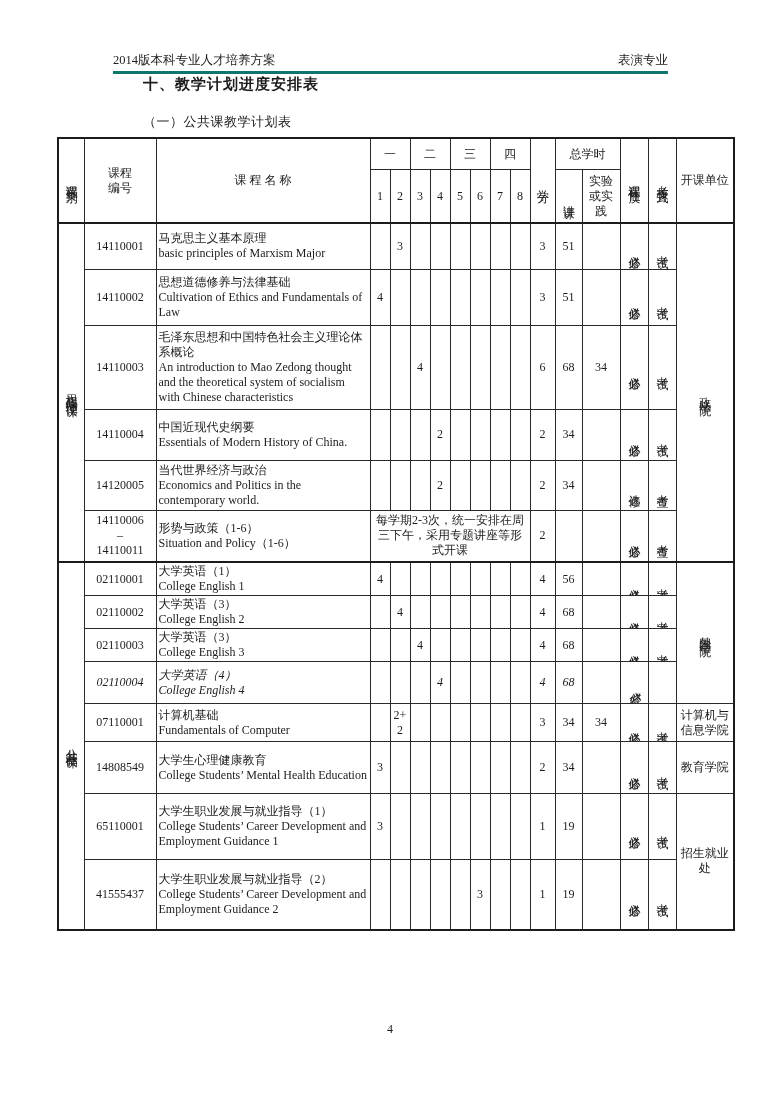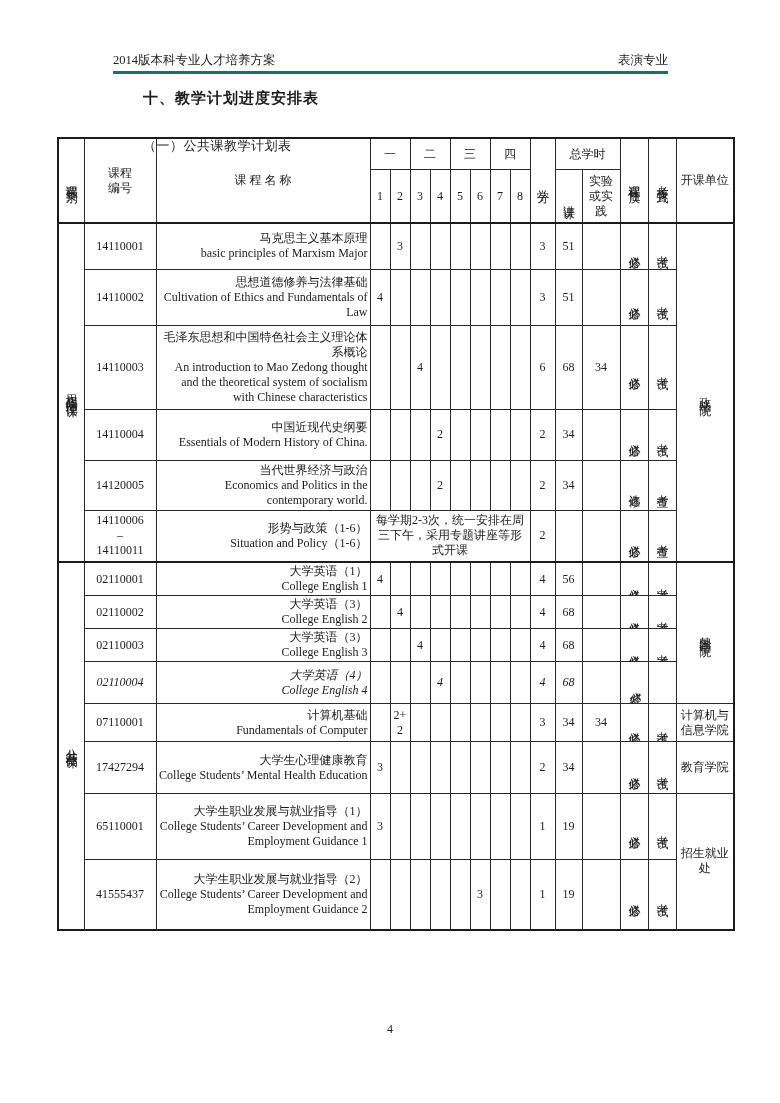--- a/index.html
+++ b/index.html
@@ -12,26 +12,26 @@
     overflow:hidden;
   }
   .page-header {
     position:absolute; top:52px; left:113px; width:555px;
     display:flex; justify-content:space-between; align-items:flex-end;
     border-bottom:3px solid #0f766e;
     padding-bottom:2px;
     font-size:12.5px;
   }
   .doc-title {
-    position:absolute; top:89px; left:143px;
+    position:absolute; top:75px; left:143px;
     font-size:15px; font-weight:bold; letter-spacing:1px;text-align:center;
   }
   .doc-subtitle {
     position:absolute; top:113px; left:143px;
-    font-size:13px; letter-spacing:0.5px;margin-top:24px;
+    font-size:13px; letter-spacing:0.5px;
   }
   table.plan {
     position:absolute; top:137px; left:57px;
     width:676px;
     border-collapse:collapse; table-layout:fixed;
     border:2px solid #1c1c1c;
   }
   .plan th, .plan td {
     border:1px solid #2a2a2a;
     font-weight:normal;
@@ -47,21 +47,21 @@
   .plan tr.group-start td { border-top:2px solid #1c1c1c; }
   .v-span {
     writing-mode:vertical-rl;
     text-orientation:upright;
     display:inline-block;
     letter-spacing:2px;
     line-height:1.1;
   }
   .plan td.code { white-space:pre-line; }
   .plan td.note { font-size:12px; padding:1px 3px; }
-  .name-zh, .name-en { text-align:right; }
+  .name-zh, .name-en { text-align:left; }
   .hdr-wrap { white-space:pre-line; }
   .page-footer {
     position:absolute; bottom:66px; left:0; right:0;
     text-align:center; font-size:12px;
   }
 </style>
 </head>
 <body>
 
 <div class="page">
@@ -360,21 +360,21 @@
           <td></td>
           <td></td>
           <td>3</td>
           <td>34</td>
           <td>34</td>
           <td><span class="v-span">必修</span></td>
           <td><span class="v-span">考试</span></td>
           <td rowspan="1">计算机与信息学院</td>
         </tr>
         <tr style="height: 52px;">
-          <td class="code">17427294</td>
+          <td class="code">14808549</td>
           <td>
             <div>
               <div class="name-zh">大学生心理健康教育</div>
               <div class="name-en">College Students’ Mental Health Education</div>
             </div>
           </td>
           <td>3</td>
           <td></td>
           <td></td>
           <td></td>

